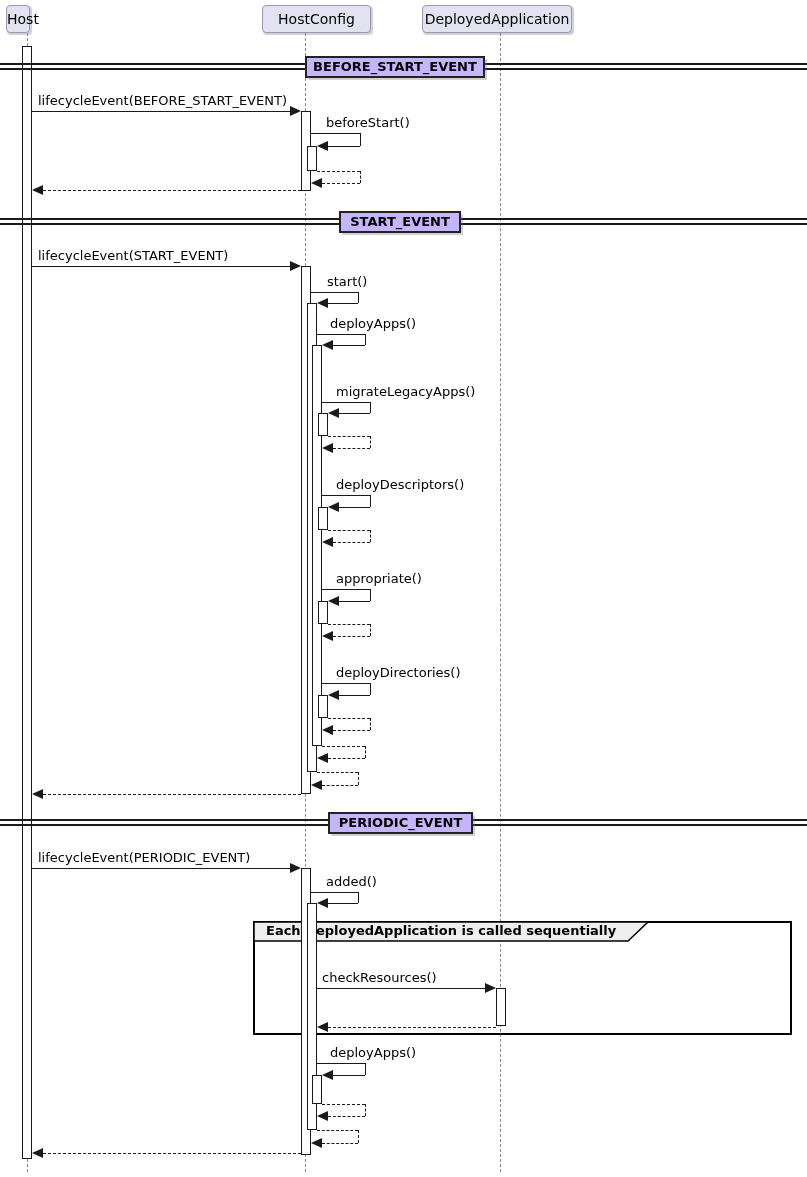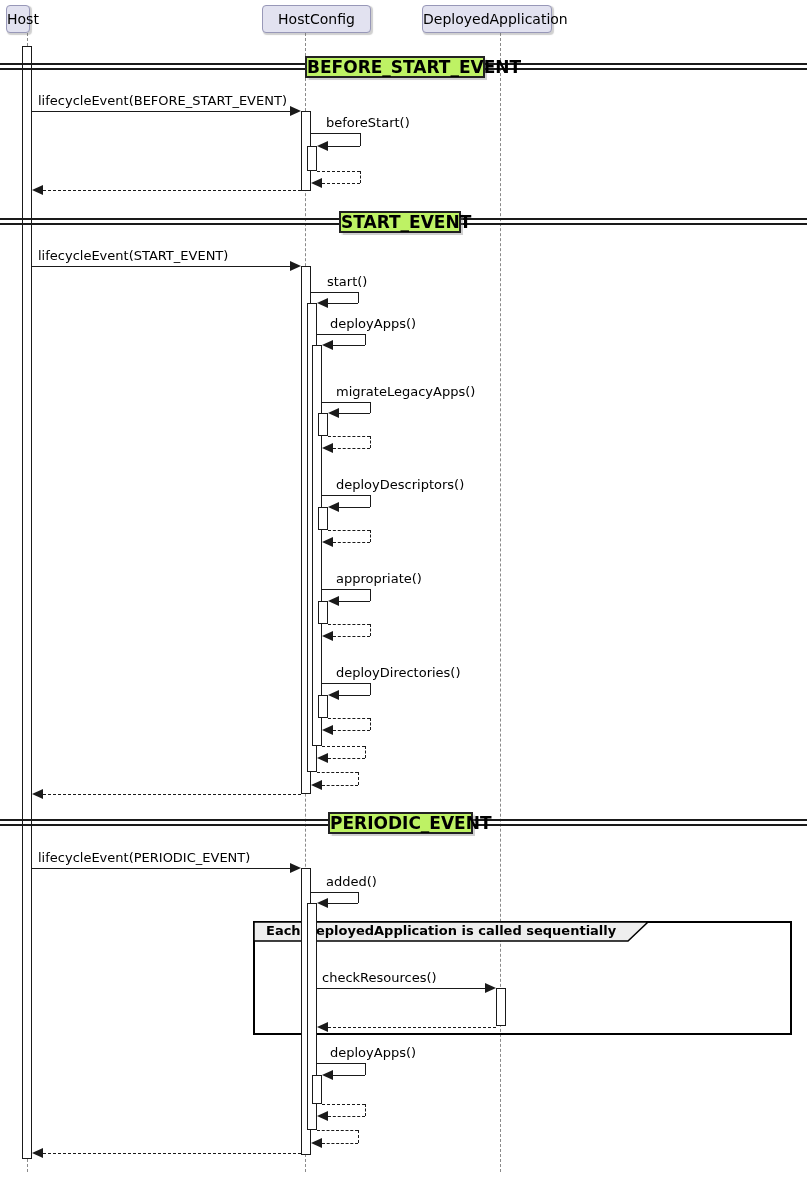--- a/index.html
+++ b/index.html
@@ -4,22 +4,22 @@
 <style>
   html,body{margin:0;padding:0;background:#fff;}
   #canvas{position:relative;width:807px;height:1177px;background:#fff;
     font-family:"DejaVu Sans", sans-serif;color:#000;overflow:hidden;}
   .lifeline{position:absolute;width:0;border-left:1px dashed #8a8a8a;}
   .bar{position:absolute;width:10px;background:#fff;border:1px solid #1a1a1a;box-sizing:border-box;}
   .participant{position:absolute;height:28px;background:#E2E2F0;border:1px solid #9898B8;
     border-radius:4px;text-align:center;line-height:27px;font-size:14px;
     box-shadow:1.5px 1.5px 1px rgba(120,120,120,.35);box-sizing:border-box;}
   .divline{position:absolute;left:0;width:807px;height:1.5px;background:#1a1a1a;}
-  .divbox{position:absolute;height:22px;background:#bef264;border:2px solid #222;box-sizing:border-box;
-    text-align:center;font-weight:bold;font-size:17px;line-height:18px;
+  .divbox{position:absolute;height:22px;background:#c4b5fd;border:2px solid #222;box-sizing:border-box;
+    text-align:center;font-weight:bold;font-size:13px;line-height:18px;
     box-shadow:1.5px 1.5px 1px rgba(120,120,120,.35);}
   .hline{position:absolute;height:0;border-top:1px solid #1a1a1a;}
   .hdash{position:absolute;height:0;border-top:1px dashed #1a1a1a;}
   .vline{position:absolute;width:0;border-left:1px solid #1a1a1a;}
   .vdash{position:absolute;width:0;border-left:1px dashed #1a1a1a;}
   .arr-r{position:absolute;width:0;height:0;border-top:5px solid transparent;
     border-bottom:5px solid transparent;border-left:11px solid #1a1a1a;}
   .arr-l{position:absolute;width:0;height:0;border-top:5px solid transparent;
     border-bottom:5px solid transparent;border-right:11px solid #1a1a1a;}
   .msg-label{position:absolute;font-size:13px;white-space:nowrap;height:15px;line-height:15px;}
@@ -58,21 +58,21 @@
   <div class="bar" style="left:317.5px;top:507px;height:23px"></div>
   <div class="bar" style="left:317.5px;top:601px;height:23px"></div>
   <div class="bar" style="left:317.5px;top:695px;height:23px"></div>
   <div class="bar" style="left:301px;top:868px;height:287px"></div>
   <div class="bar" style="left:306.5px;top:903px;height:227px"></div>
   <div class="bar" style="left:312px;top:1075px;height:29px"></div>
   <div class="bar" style="left:495.5px;top:988px;height:38px"></div>
 
   <div class="participant" style="left:6px;top:5px;width:24px">Host</div>
   <div class="participant" style="left:262px;top:5px;width:109px">HostConfig</div>
-  <div class="participant" style="left:422px;top:5px;width:130px">DeployedApplication</div>
+  <div class="participant" style="left:422px;top:5px;width:150px">DeployedApplication</div>
 
   <div class="divline" style="top:63px"></div>
   <div class="divline" style="top:68px"></div>
   <div class="divbox" style="left:305px;top:56px;width:180px">BEFORE_START_EVENT</div>
 
   <div class="divline" style="top:218px"></div>
   <div class="divline" style="top:223px"></div>
   <div class="divbox" style="left:339px;top:211px;width:122px">START_EVENT</div>
 
   <div class="divline" style="top:819px"></div>

